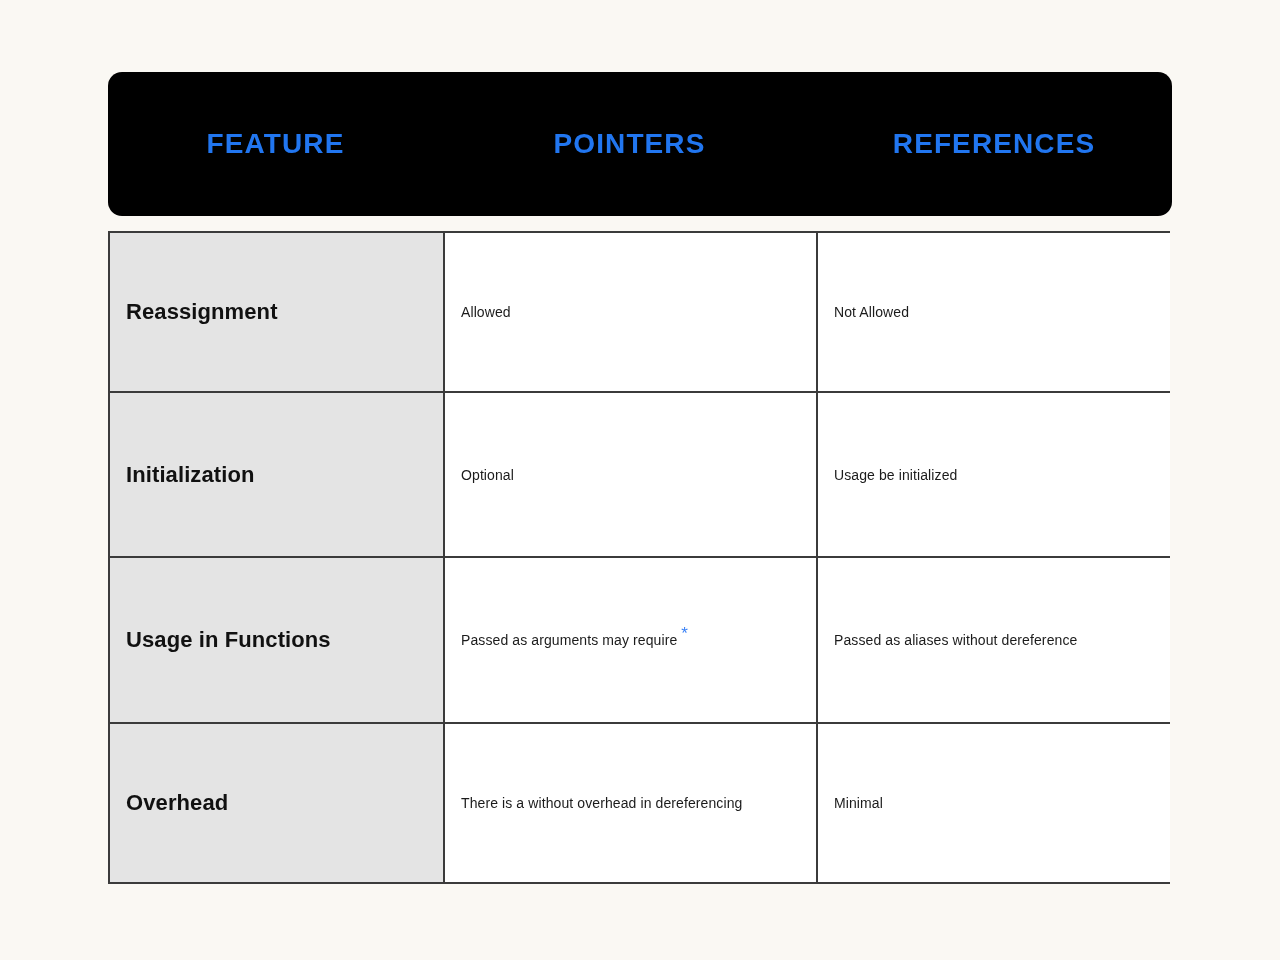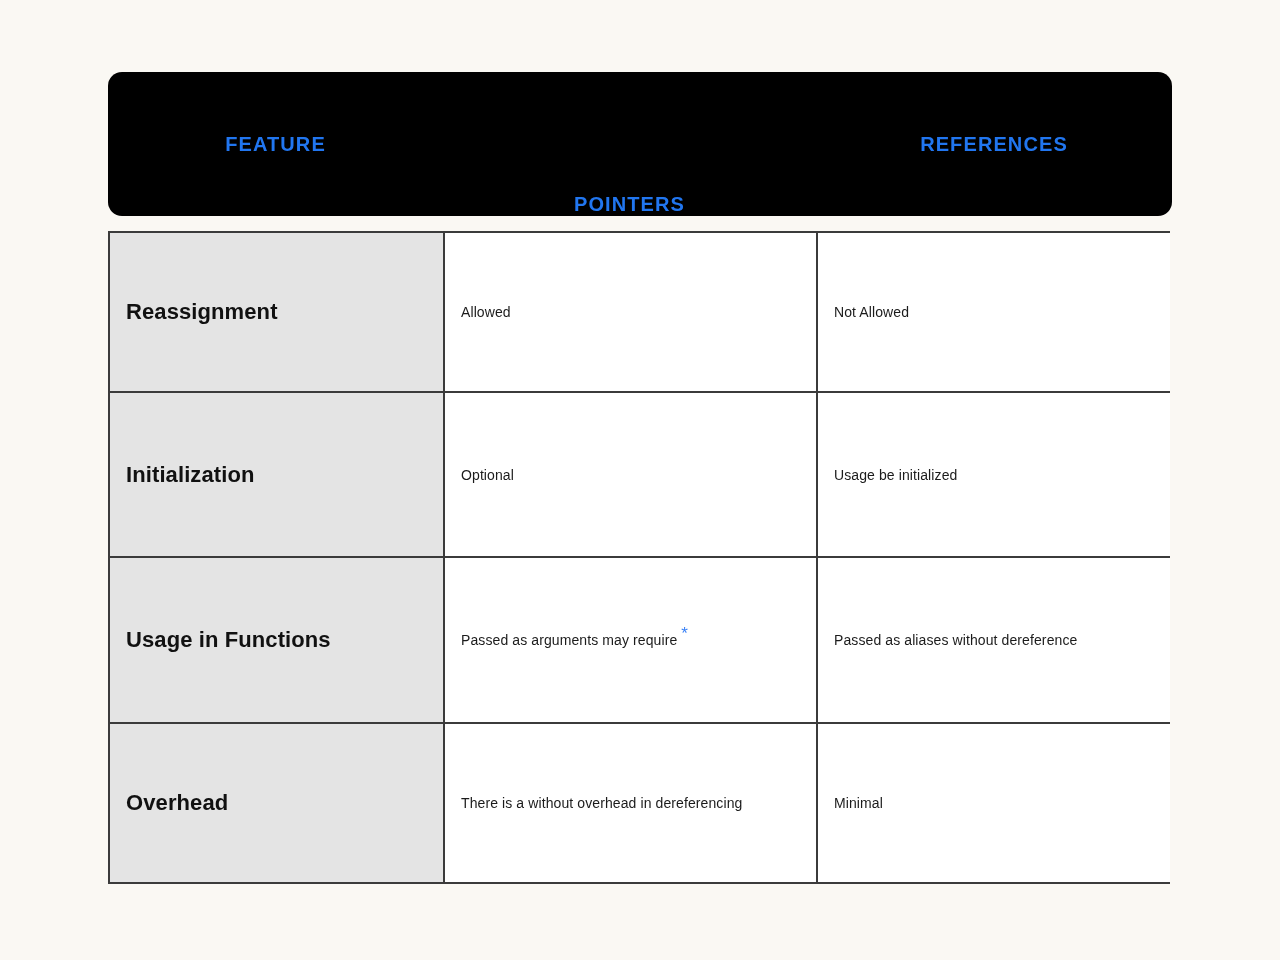--- a/index.html
+++ b/index.html
@@ -35,28 +35,28 @@
     box-sizing: border-box;
   }
   .header-cell {
     display: flex;
     align-items: center;
     justify-content: center;
     box-sizing: border-box;
     height: 100%;
   }
   .header-cell.c1 { width: 335px; }
-  .header-cell.c2 { width: 373px; align-items: flex-end; }
+  .header-cell.c2 { width: 373px; }
   .header-cell.c3 { width: 356px; }
 
   .header-label {
     color: #2176f0;
     font-family: "Liberation Sans", sans-serif;
     font-weight: bold;
-    font-size: 20px;
+    font-size: 28px;
     letter-spacing: 1.1px;
     text-transform: uppercase;
     white-space: nowrap;
   }
 
   
   .table-wrap {
     position: absolute;
     left: 108px;
     top: 231px;

